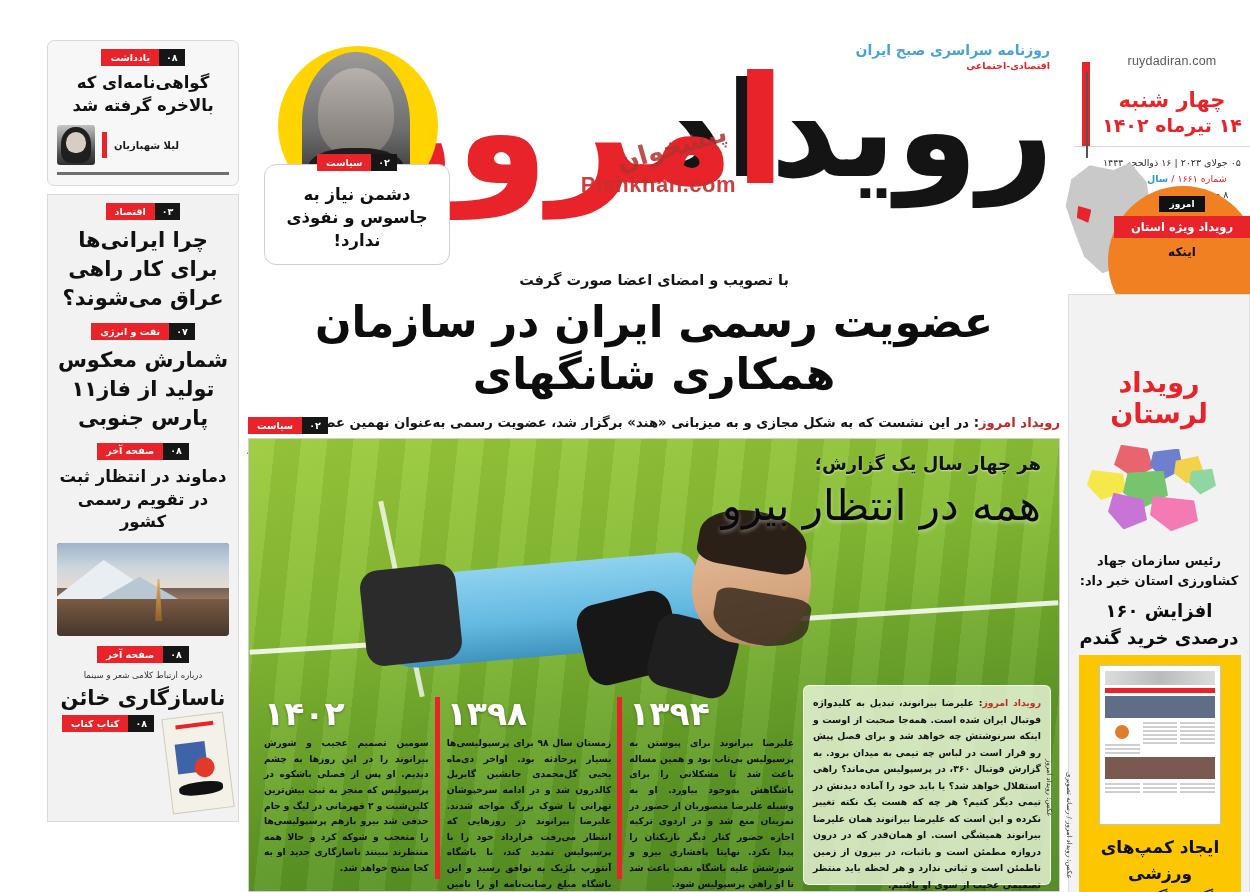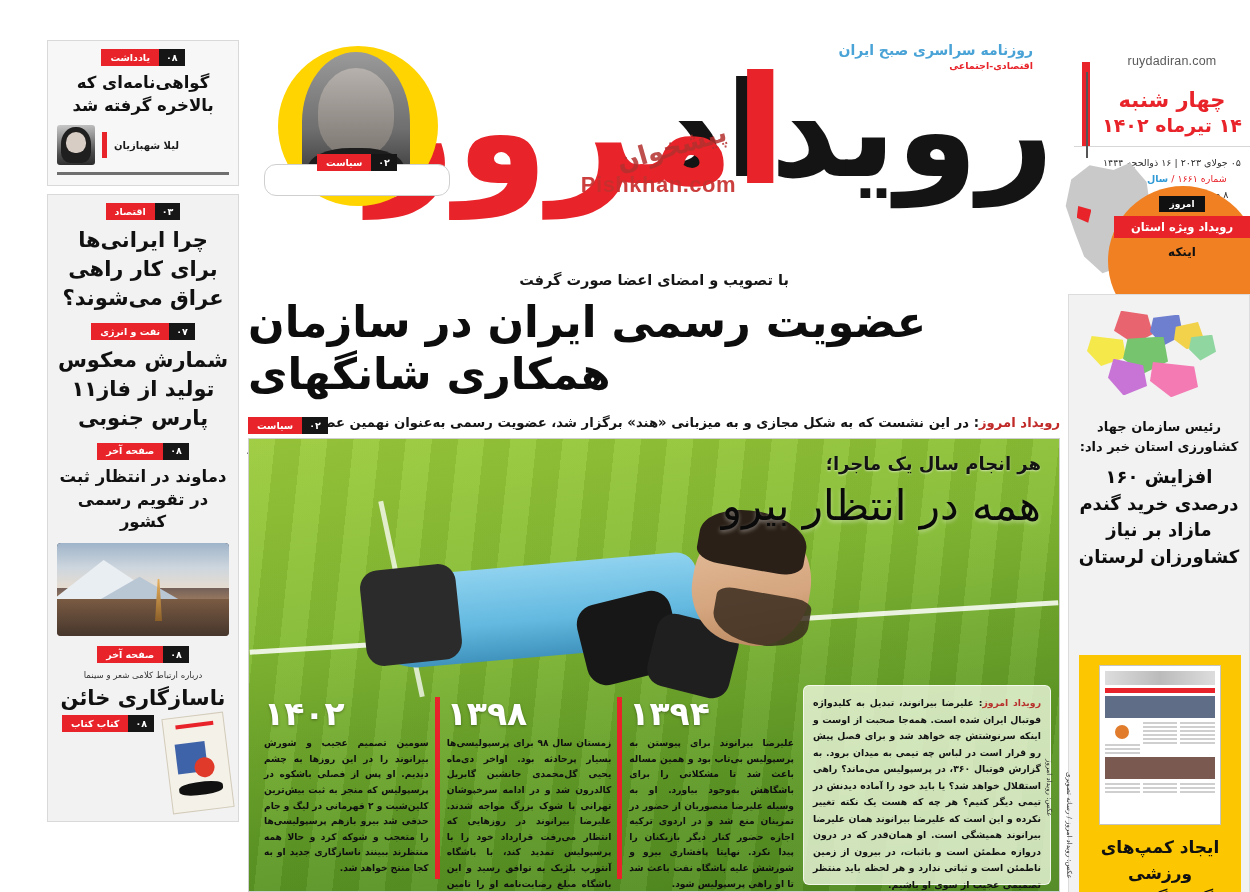--- a/index.html
+++ b/index.html
@@ -16,21 +16,21 @@
   .left-rail {
     position: absolute; left: 47px; top: 40px;
     width: 192px; height: 852px;
     display: flex; flex-direction: column; gap: 8px;
   }
   .card {
     background: #f2f2f2; border: 1px solid #d9d9d9;
     padding: 8px 9px 10px 9px;
     position: relative;
   }
-  .card.white { background: #f7f7f7; }
+  .card.white { background: #f7f7f7; border-radius: 7px; }
   .tagrow { display: flex; flex-direction: row-reverse; justify-content: flex-start;
             align-items: stretch; gap: 0; margin-bottom: 6px; }
   .tag-sec {
     background: #e8232a; color: #fff; font-size: 9.5px; font-weight: bold;
     padding: 2.5px 9px; letter-spacing: .2px; line-height: 1.25;
     display:flex; align-items:center;
   }
   .tag-num {
     background: #161616; color: #fff; font-size: 9.5px; font-weight: bold;
     padding: 2.5px 7px; line-height: 1.25; display:flex; align-items:center;
@@ -111,21 +111,21 @@
     font-size: 132px; font-weight: bold; color: #141414;
     letter-spacing: -4px; line-height: 1; white-space: nowrap;
     font-family: "DejaVu Sans", "Liberation Sans", sans-serif;
   }
   .logo-red {
     position: absolute; right: 268px; top: 10px;
     font-size: 150px; font-weight: bold; color: #e8232a;
     letter-spacing: -6px; line-height: 1; white-space: nowrap;
   }
   .logo-sub-top {
-    position: absolute; right: 21px; top: -4px; text-align: right;
+    position: absolute; right: 4px; top: -4px; text-align: right;
   }
   .logo-sub-top .l1 { font-size: 14px; color: #4aa3d6; font-weight: bold; letter-spacing:-.3px;}
   .logo-sub-top .l2 { font-size: 9.5px; color: #e8232a; font-weight: bold; margin-top:2px;}
   .watermark {
     position: absolute; right: 318px; top: 126px;
     color: #c7302f; font-size: 22px; font-weight: bold; letter-spacing: .5px;
     font-family: "Liberation Sans", sans-serif; opacity: .92;
   }
   .watermark-fa {
     position: absolute; right: 326px; top: 86px;
@@ -158,21 +158,21 @@
     padding: 18px 10px 12px 10px; text-align: center;
   }
   .poli-box .tagrow { position:absolute; left:0; right:0; top:-11px;
       display:flex; flex-direction: row-reverse; justify-content:center; margin:0; }
   .poli-title { font-size: 16.5px; font-weight: bold; color: #111; line-height: 1.4; }
 
   
   .lead { position: absolute; left: 248px; top: 272px; width: 812px; }
   .lead-kicker { text-align: center; font-size: 14.5px; color: #161616; font-weight: bold; }
   .lead-headline {
-    text-align: left; font-size: 43px; font-weight: bold; color: #0d0d0d;
+    text-align: center; font-size: 43px; font-weight: bold; color: #0d0d0d;
     line-height: 1.22; letter-spacing: -1.4px; margin-top: 8px;
   }
   .lead-body {
     margin-top: 10px; font-size: 13.2px; line-height: 1.82; color: #151515;
     text-align: justify; text-align-last: center; font-weight: 600;
   }
   .lead-body .src { color: #c02a28; font-weight: bold; }
   .lead-tagrow {
     position: absolute; left: 0; top: 145px;
     display: flex; flex-direction: row-reverse;
@@ -454,20 +454,21 @@
     </div>
 
     <div class="poli">
       <div class="poli-disc"></div>
       <div class="poli-face"></div>
       <div class="poli-box">
         <div class="tagrow">
           <span class="tag-sec">سیاست</span>
           <span class="tag-num">۰۲</span>
         </div>
+        <div class="poli-title">دشمن نیاز به جاسوس و نفوذی ندارد!</div>
       </div>
     </div>
   </div>
 
   <div class="lead">
     <div class="lead-kicker">با تصویب و امضای اعضا صورت گرفت</div>
     <div class="lead-headline">عضویت رسمی ایران در سازمان همکاری شانگهای</div>
     <div class="lead-body">
       <span class="src">رویداد امروز</span><span>: در این نشست که به شکل مجازی و به میزبانی «هند» برگزار شد، عضویت رسمی به‌عنوان نهمین عضو اصلی این سازمان منطقه‌ای، پس از طی فرآیند عضویت قطعی و انجام تعهدات رویه‌ای به جمهوری اسلامی ایران اعطا و به تصویب و امضای دیگر اعضا رسید</span>
     </div>
@@ -485,21 +486,21 @@
         <span class="body"></span>
         <span class="shorts"></span>
         <span class="glove"></span>
         <span class="glove2"></span>
         <span class="head"></span>
         <span class="hair"></span>
         <span class="beard"></span>
       </div>
     </div>
 
-    <div class="sport-kicker">هر انجام سال یک ماجرا؛</div>
+    <div class="sport-kicker">هر چهار سال یک گزارش؛</div>
     <div class="sport-head">همه در انتظار بیرو</div>
 
     <div class="year-cols">
       <div class="ycol">
         <div class="ynum">۱۳۹۴</div>
         <div class="ytext">علیرضا بیرانوند برای پیوستن به پرسپولیس بی‌تاب بود و همین مساله باعث شد تا مشکلاتی را برای باشگاهش به‌وجود بیاورد. او به وسیله علیرضا منصوریان از حضور در تمرینان منع شد و در اردوی ترکیه اجازه حضور کنار دیگر بازیکنان را پیدا نکرد. نهایتا پافشاری بیرو و شورشش علیه باشگاه نفت باعث شد تا او راهی پرسپولیس شود.</div>
       </div>
       <div class="ycol">
         <div class="ynum">۱۳۹۸</div>
         <div class="ytext">زمستان سال ۹۸ برای پرسپولیسی‌ها بسیار پرحادثه بود. اواخر دی‌ماه یحیی گل‌محمدی جانشین گابریل کالدرون شد و در ادامه سرخپوشان تهرانی با شوک بزرگ مواجه شدند. علیرضا بیرانوند در روزهایی که انتظار می‌رفت قرارداد خود را با پرسپولیس تمدید کند، با باشگاه آنتورپ بلژیک به توافق رسید و این باشگاه مبلغ رضایت‌نامه او را تامین کرد.</div>
@@ -547,20 +548,21 @@
       <span class="badge-prov">رویداد ویژه استان</span>
       <span class="badge-name">اینکه</span>
     </div>
 
     <div class="num43">
       <div class="lbl">شماره</div>
       <div class="val">۴۳</div>
     </div>
 
     <div class="rail-panel">
+      <div class="rail-brand">رویداد لرستان</div>
 
       <div class="provmap">
         <i class="p1"></i>
         <i class="p2"></i>
         <i class="p3"></i>
         <i class="p4"></i>
         <i class="p5"></i>
         <i class="p6"></i>
         <i class="p7"></i>
         <i class="p8"></i>

